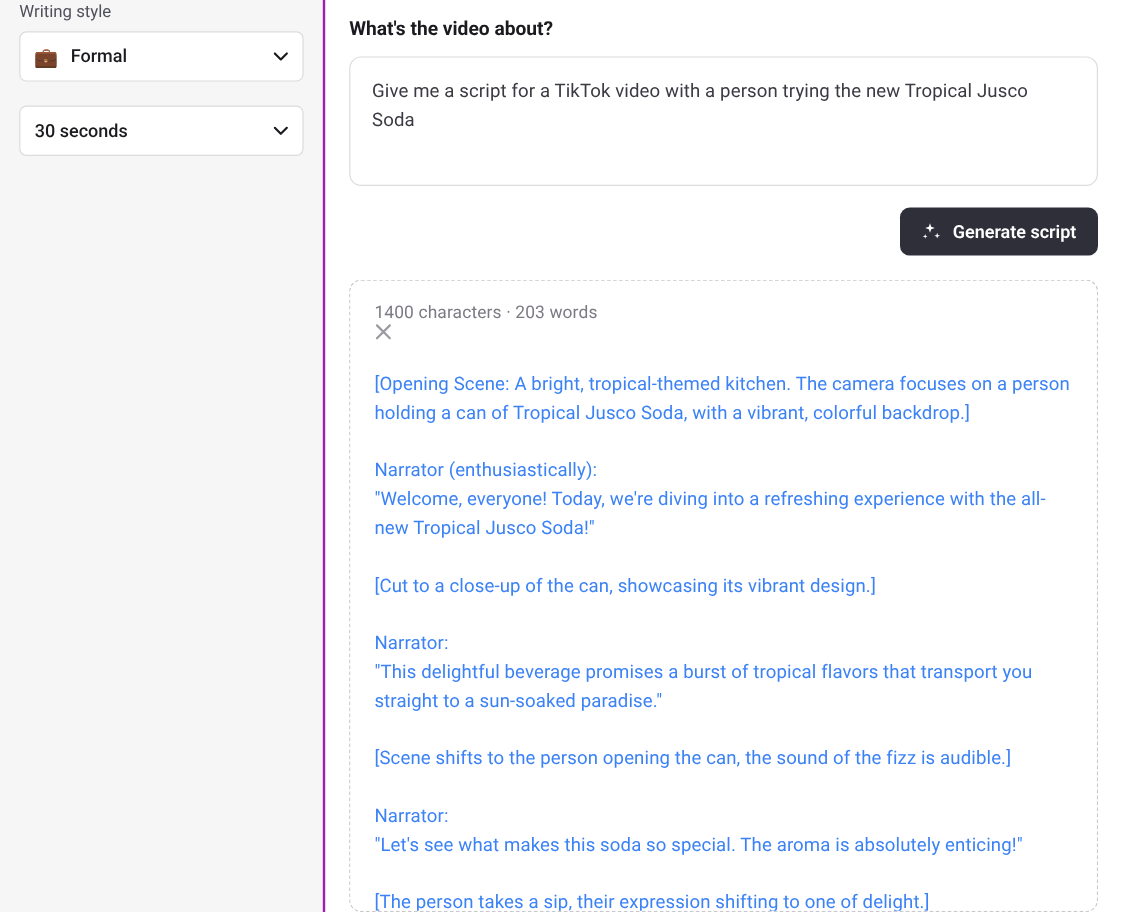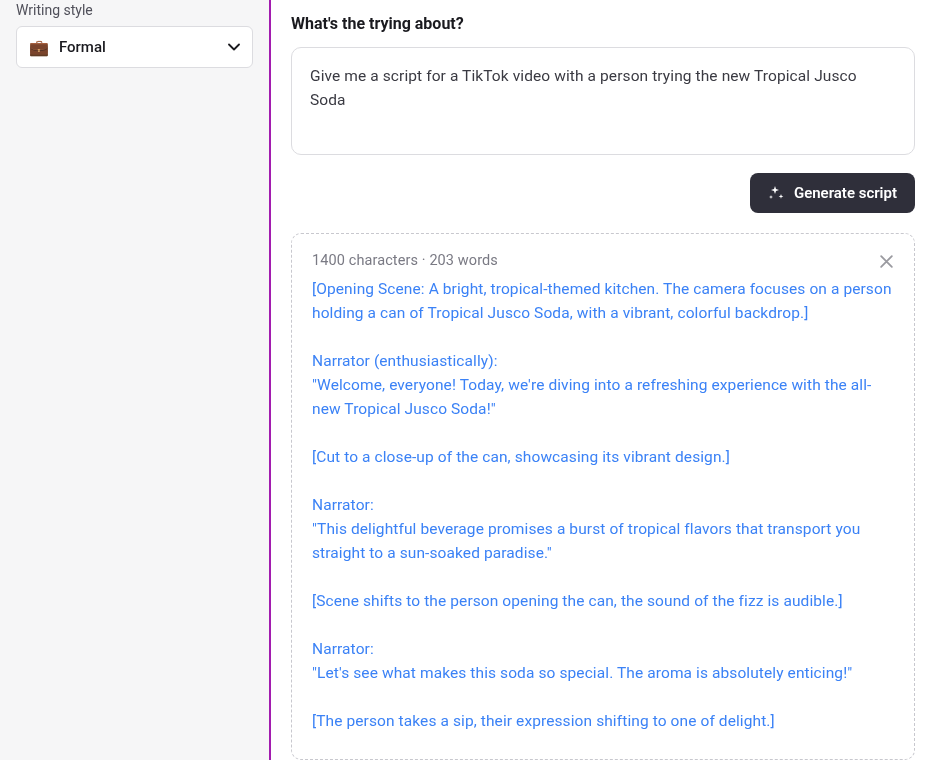--- a/index.html
+++ b/index.html
@@ -160,22 +160,23 @@
       border: 1.5px dashed #c8c8ce;
       border-radius: 10px;
       padding: 18px 20px;
       flex: 1;
       overflow: hidden;
       position: relative;
     }
     .result-header {
       display: flex;
       justify-content: space-between;
-      align-items: flex-end;
-      margin-bottom: 8px;
+      align-items: flex-start;
+      margin-bottom: 24px;
+      flex-direction: column;
     }
     .result-meta {
       font-size: 14.5px;
       color: #7a7a84;
       letter-spacing: 0.1px;
     }
     .close-x {
       color: #9a9aa0;
       cursor: pointer;
       display: flex;
@@ -202,29 +203,39 @@
       </div>
       <span class="chevron-down">
         <svg width="12" height="8" viewBox="0 0 12 8" fill="none">
             <path d="M1 1.5L6 6.5L11 1.5" stroke="currentColor" stroke-width="1.8" stroke-linecap="round" stroke-linejoin="round"></path>
           </svg>
       </span>
     </div>
   </div>
 
   <div class="field-group">
+    <div class="select-box">
+      <div class="select-left">
+        <span class="select-text">30 seconds</span>
+      </div>
+      <span class="chevron-down">
+        <svg width="12" height="8" viewBox="0 0 12 8" fill="none">
+            <path d="M1 1.5L6 6.5L11 1.5" stroke="currentColor" stroke-width="1.8" stroke-linecap="round" stroke-linejoin="round"></path>
+          </svg>
+      </span>
+    </div>
   </div>
 
 
 </div>
 
 <div class="main-content">
 
   <div>
-    <div class="prompt-heading">What's the trying about?</div>
+    <div class="prompt-heading">What's the video about?</div>
     <textarea class="prompt-box" style="">Give me a script for a TikTok video with a person trying the new Tropical Jusco Soda</textarea>
   </div>
 
   <div class="generate-row">
     <button class="generate-btn">
       <span class="sparkle-icon">
         <svg width="16" height="16" viewBox="0 0 16 16" fill="currentColor">
           <path d="M7 1l1 3 3 1-3 1-1 3-1-3-3-1 3-1 1-3zM13 9l.6 1.8 1.8.6-1.8.6L13 13.8l-.6-1.8-1.8-.6 1.8-.6L13 9zM3 10l.5 1.5L5 12l-1.5.5L3 14l-.5-1.5L1 12l1.5-.5L3 10z"></path>
         </svg>
       </span>

